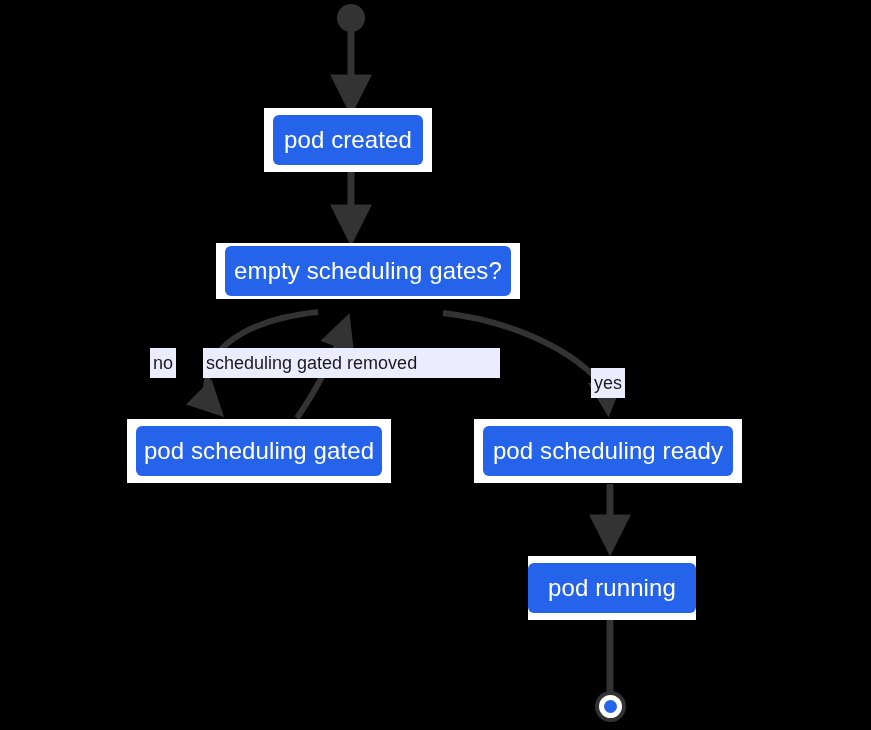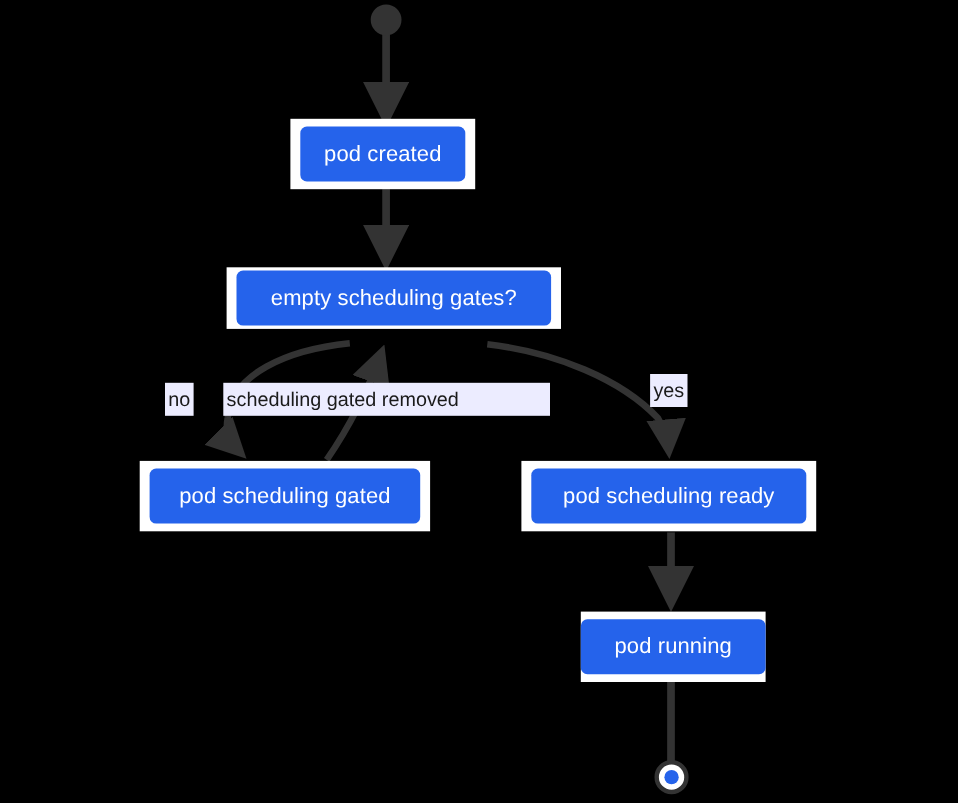--- a/index.html
+++ b/index.html
@@ -37,21 +37,21 @@
   }
   .node-inner {
     background: #2563eb;
     color: #ffffff;
     border-radius: 6px;
     display: flex;
     align-items: center;
     justify-content: center;
     white-space: nowrap;
     box-sizing: border-box;
-    font-size: 20px;
+    font-size: 24px;
     letter-spacing: 0.1px;
     line-height: 1;
     padding: 0 14px;
   }
   
   .edge-label {
     position: absolute;
     background: #ececff;
     color: #1a1a1a;
     font-size: 18px;
@@ -113,35 +113,35 @@
   <div class="start-node" style="left:337px; top:4px; width:28px; height:28px;"></div>
 
   <div class="end-node" style="left:595px; top:691px; width:31px; height:31px;">
     <div class="end-core"></div>
   </div>
 
   <div class="node" style="left:264px; top:108px; width:168px; height:64px;">
     <div class="node-inner" style="width:150px; height:50px;">pod created</div>
   </div>
 
-  <div class="node" style="left:206px; top:243px; width:304px; height:56px;">
+  <div class="node" style="left:216px; top:243px; width:304px; height:56px;">
     <div class="node-inner" style="width:286px; height:50px;">empty scheduling gates?</div>
   </div>
 
   <div class="node" style="left:127px; top:419px; width:264px; height:64px;">
     <div class="node-inner" style="width:246px; height:50px;">pod scheduling gated</div>
   </div>
 
   <div class="node" style="left:474px; top:419px; width:268px; height:64px;">
     <div class="node-inner" style="width:250px; height:50px;text-align:right;">pod scheduling ready</div>
   </div>
 
   <div class="node" style="left:528px; top:556px; width:168px; height:64px;">
     <div class="node-inner" style="width:168px; height:50px;">pod running</div>
   </div>
 
   <div class="edge-label" style="left:150px; top:348px;">no</div>
 
   <div class="edge-label" style="left:203px; top:348px; width:297px;">scheduling gated removed</div>
 
-  <div class="edge-label" style="left:591px; top:340px;">yes</div>
+  <div class="edge-label" style="left:591px; top:368px;">yes</div>
 
 </div>
 
 </body></html>

